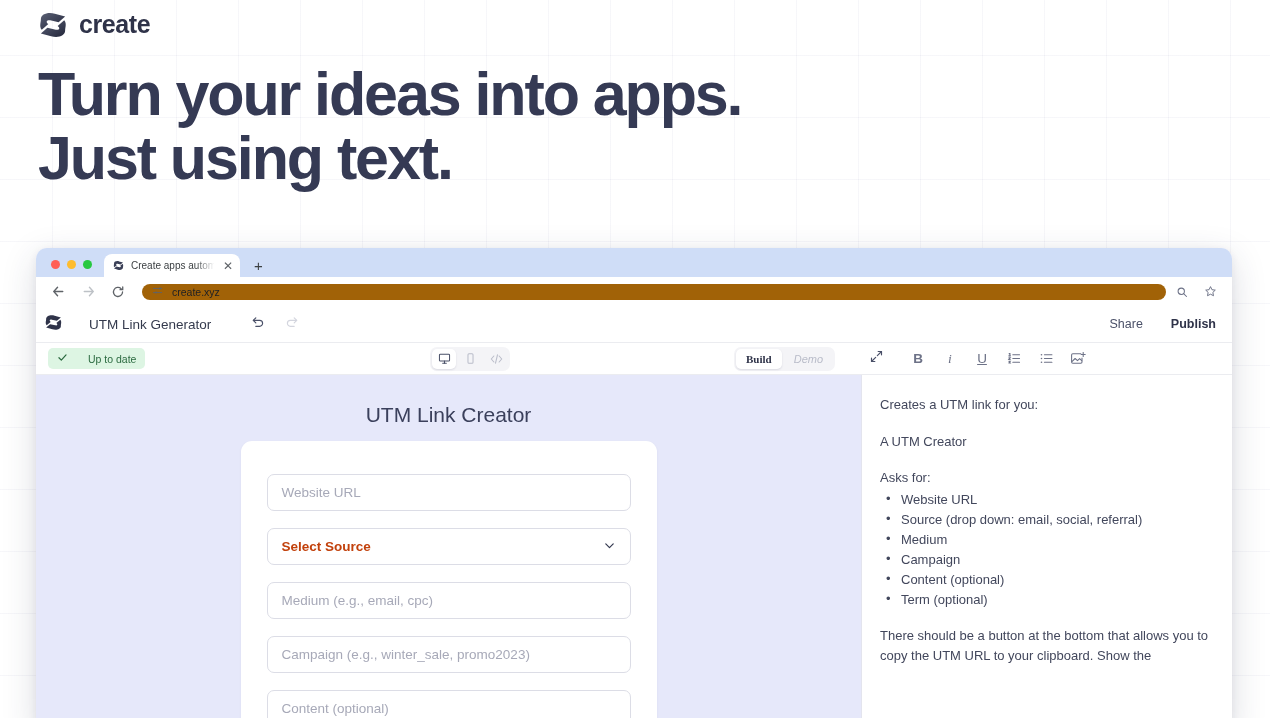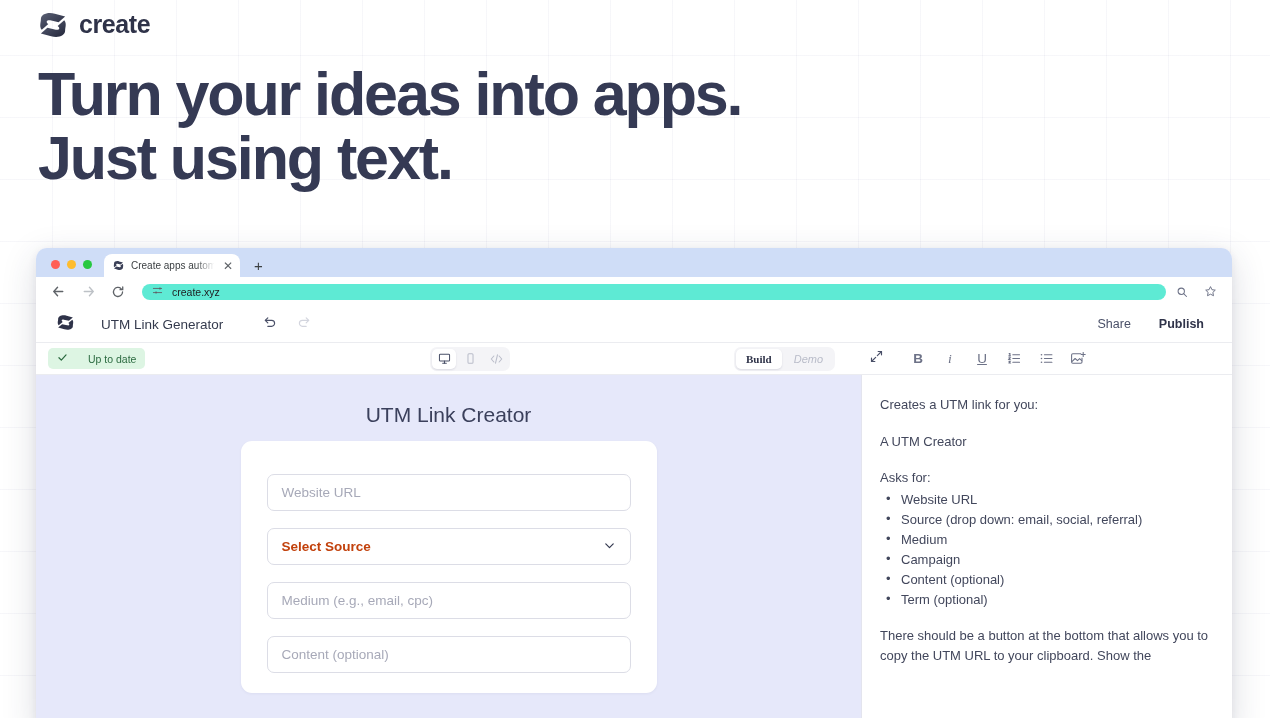--- a/index.html
+++ b/index.html
@@ -62,30 +62,30 @@
     mask-image: linear-gradient(to right, #000 76%, transparent 98%);
   }
   .tab-close { font-size:12px; color:#5f6368; line-height:1; flex:0 0 auto; }
   .tab-new { font-size:15px; color:#3c4043; padding:0 0 4px 14px; line-height:1; }
 
   
   .omnibar { height:29px; background:#fff; display:flex; align-items:center; gap:14px; padding:0 14px; }
   .nav-btn { width:16px; height:16px; color:#5f6368; display:flex; align-items:center; justify-content:center; }
   .nav-btn.dim { color:#bdc1c6; }
   .url-pill {
-    flex:1; height:16px; background:#5eead4; border-radius:10px;
+    flex:1; height:16px; background:#a16207; border-radius:10px;
     display:flex; align-items:center; gap:9px; padding:0 10px;
     font-size:10.5px; color:#202124; margin-left:2px;
   }
   .omni-right { display:flex; align-items:center; gap:12px; margin-left:-6px; }
 
   
   .app-header {
     height:37px; background:#fff; border-bottom:1px solid #ebecf0;
-    display:flex; align-items:center; padding:0 16px; gap:14px;
+    display:flex; align-items:center; padding:0 4px; gap:14px;
   }
   .app-logo { width:19px; height:17px; flex:0 0 auto; margin-left:4px; }
   .app-title { font-size:13.5px; color:#343a4d; font-weight:400; margin-left:12px; }
   .hdr-icons { display:flex; align-items:center; gap:18px; margin-left:24px; }
   .hdr-spacer { flex:1; }
   .hdr-actions { display:flex; align-items:center; gap:28px; padding-right:12px; }
   .hdr-link { font-size:12.5px; color:#4a5068; }
   .hdr-link.strong { font-weight:700; color:#2f3349; }
 
   
@@ -371,20 +371,21 @@
           <div class="field">Website URL</div>
           <div class="field select">
             <span>Select Source</span>
             <span>
               <svg viewBox="0 0 14 14" width="13" height="13" fill="none" stroke="#33384f" stroke-width="1.3" stroke-linecap="round" stroke-linejoin="round">
                 <path d="M3 5.3l4 4 4-4"></path>
               </svg>
             </span>
           </div>
           <div class="field">Medium (e.g., email, cpc)</div>
+          <div class="field">Campaign (e.g., winter_sale, promo2023)</div>
           <div class="field">Content (optional)</div>
         </div>
       </div>
 
       <div class="notes">
         <p>Creates a UTM link for you:</p>
         <p>A UTM Creator</p>
         <p class="tight">Asks for:</p>
         <ul>
           <li>Website URL</li>

